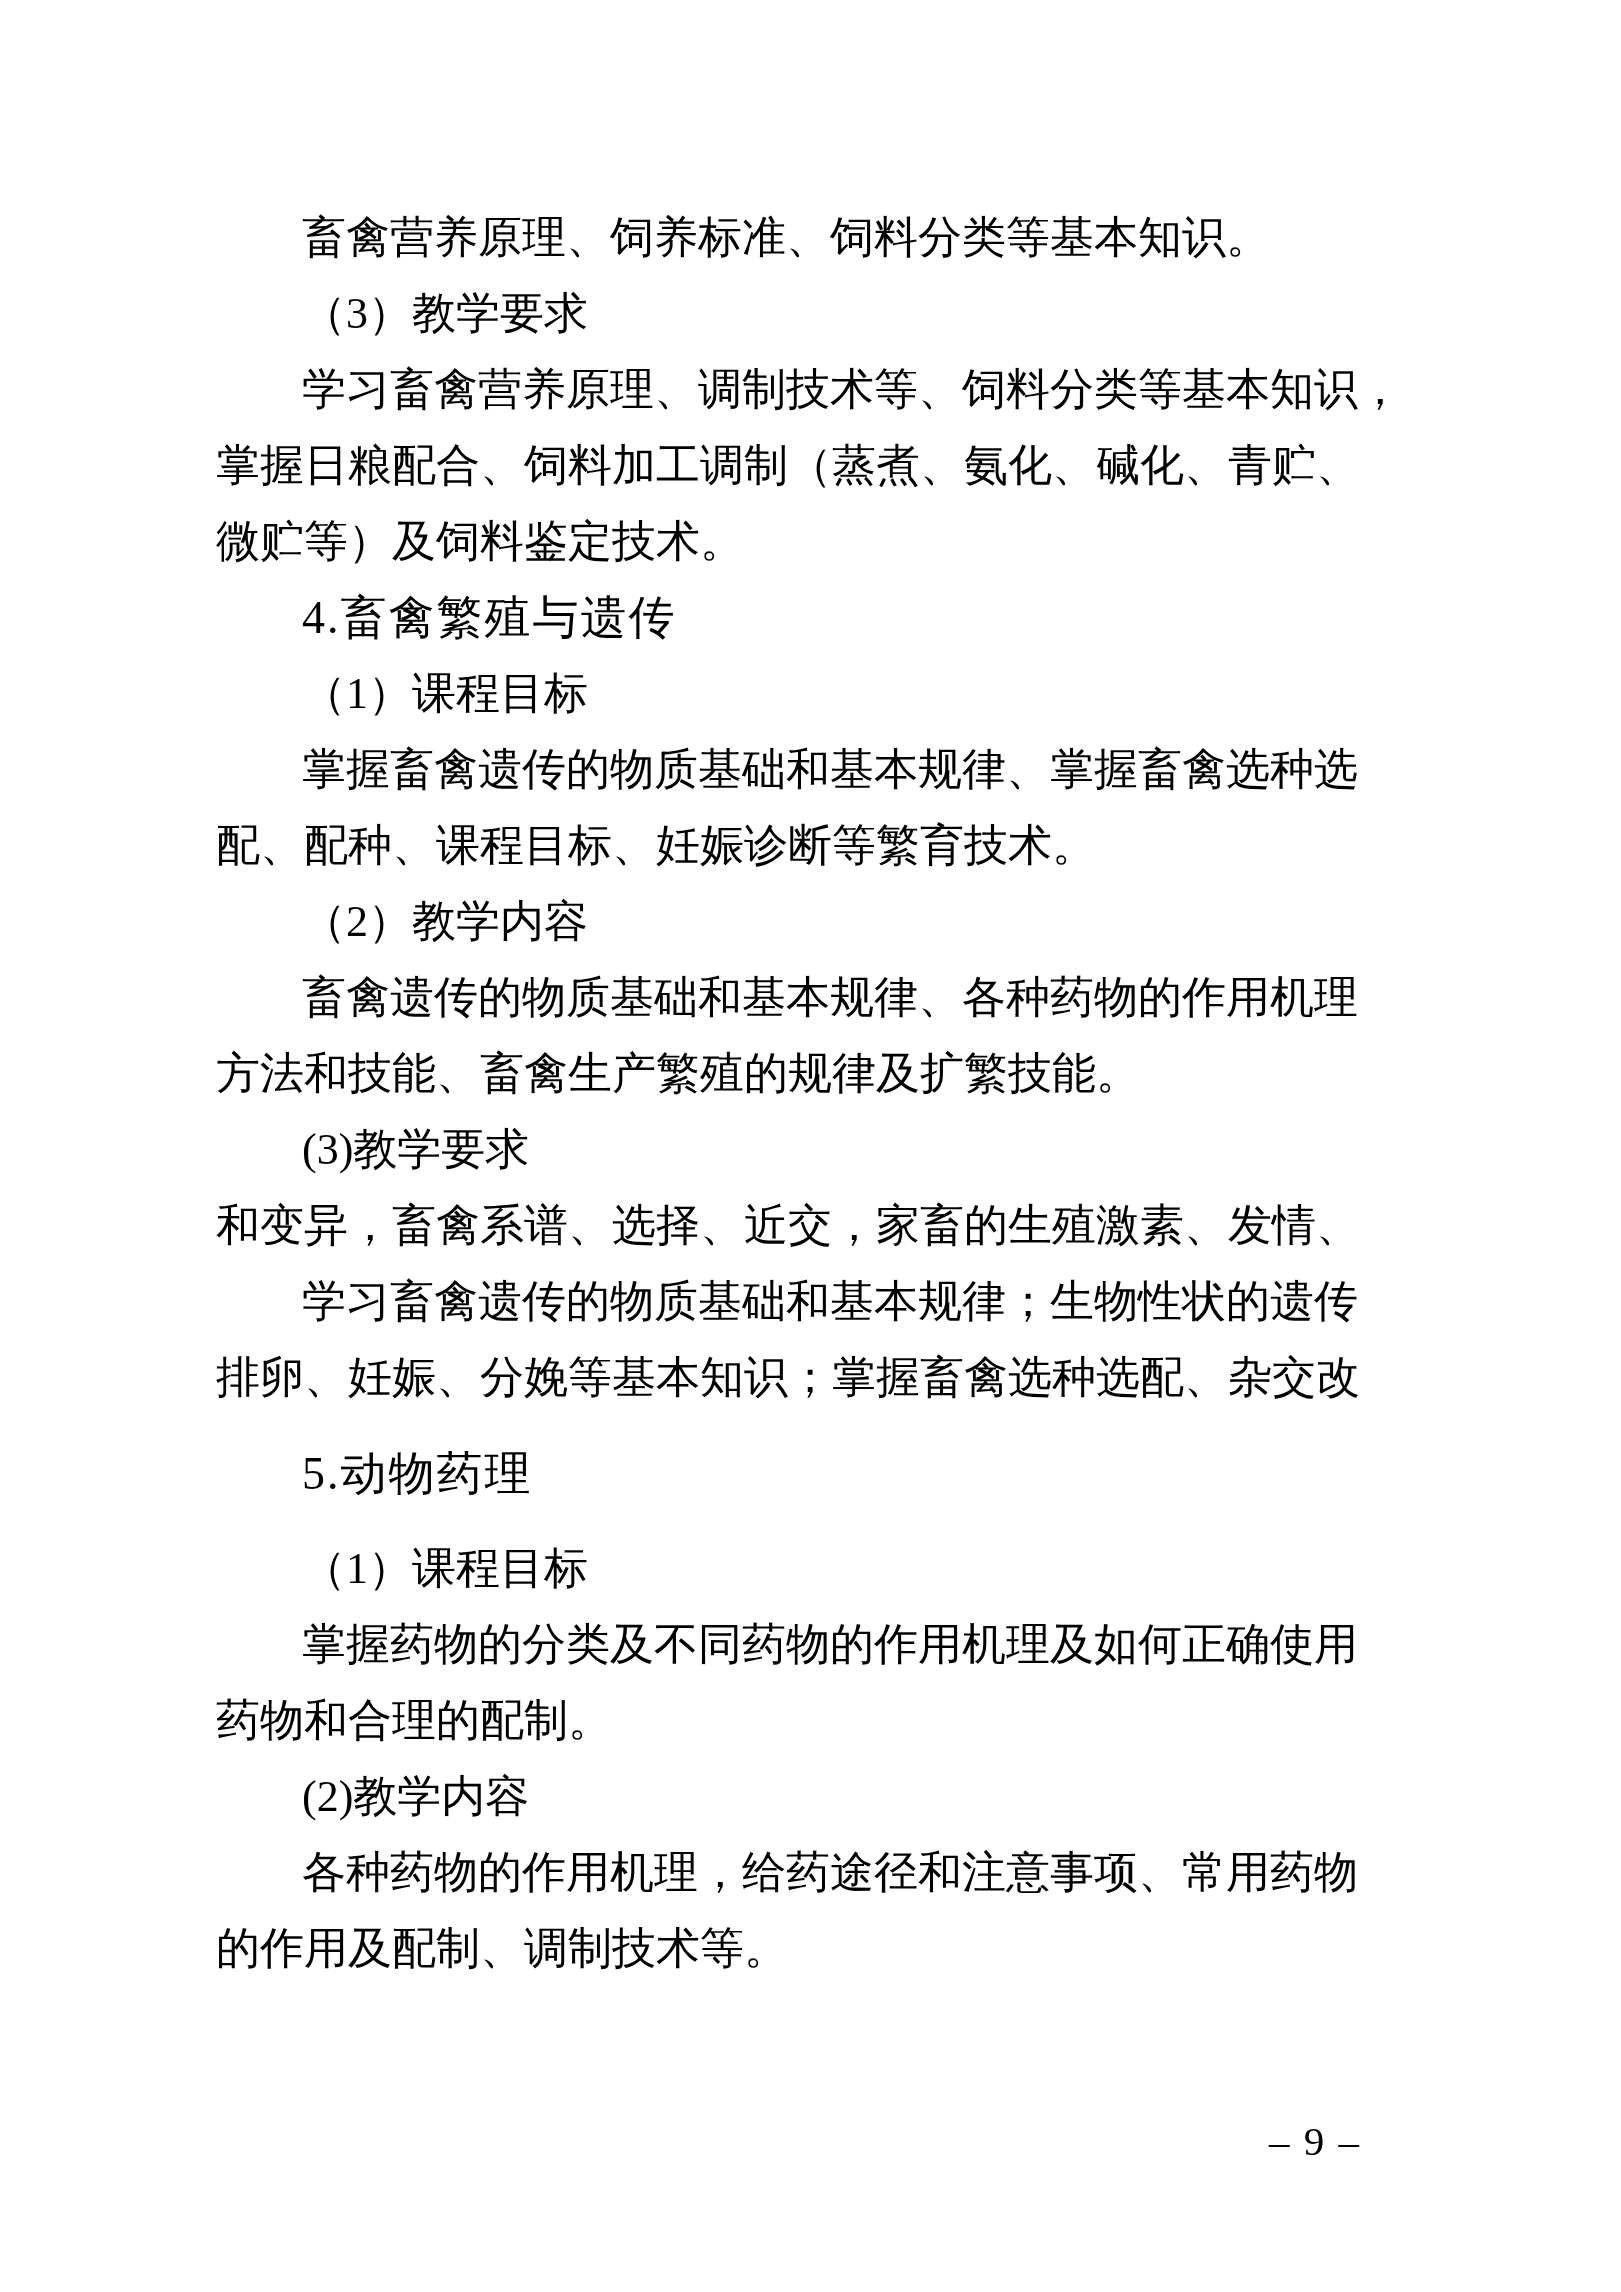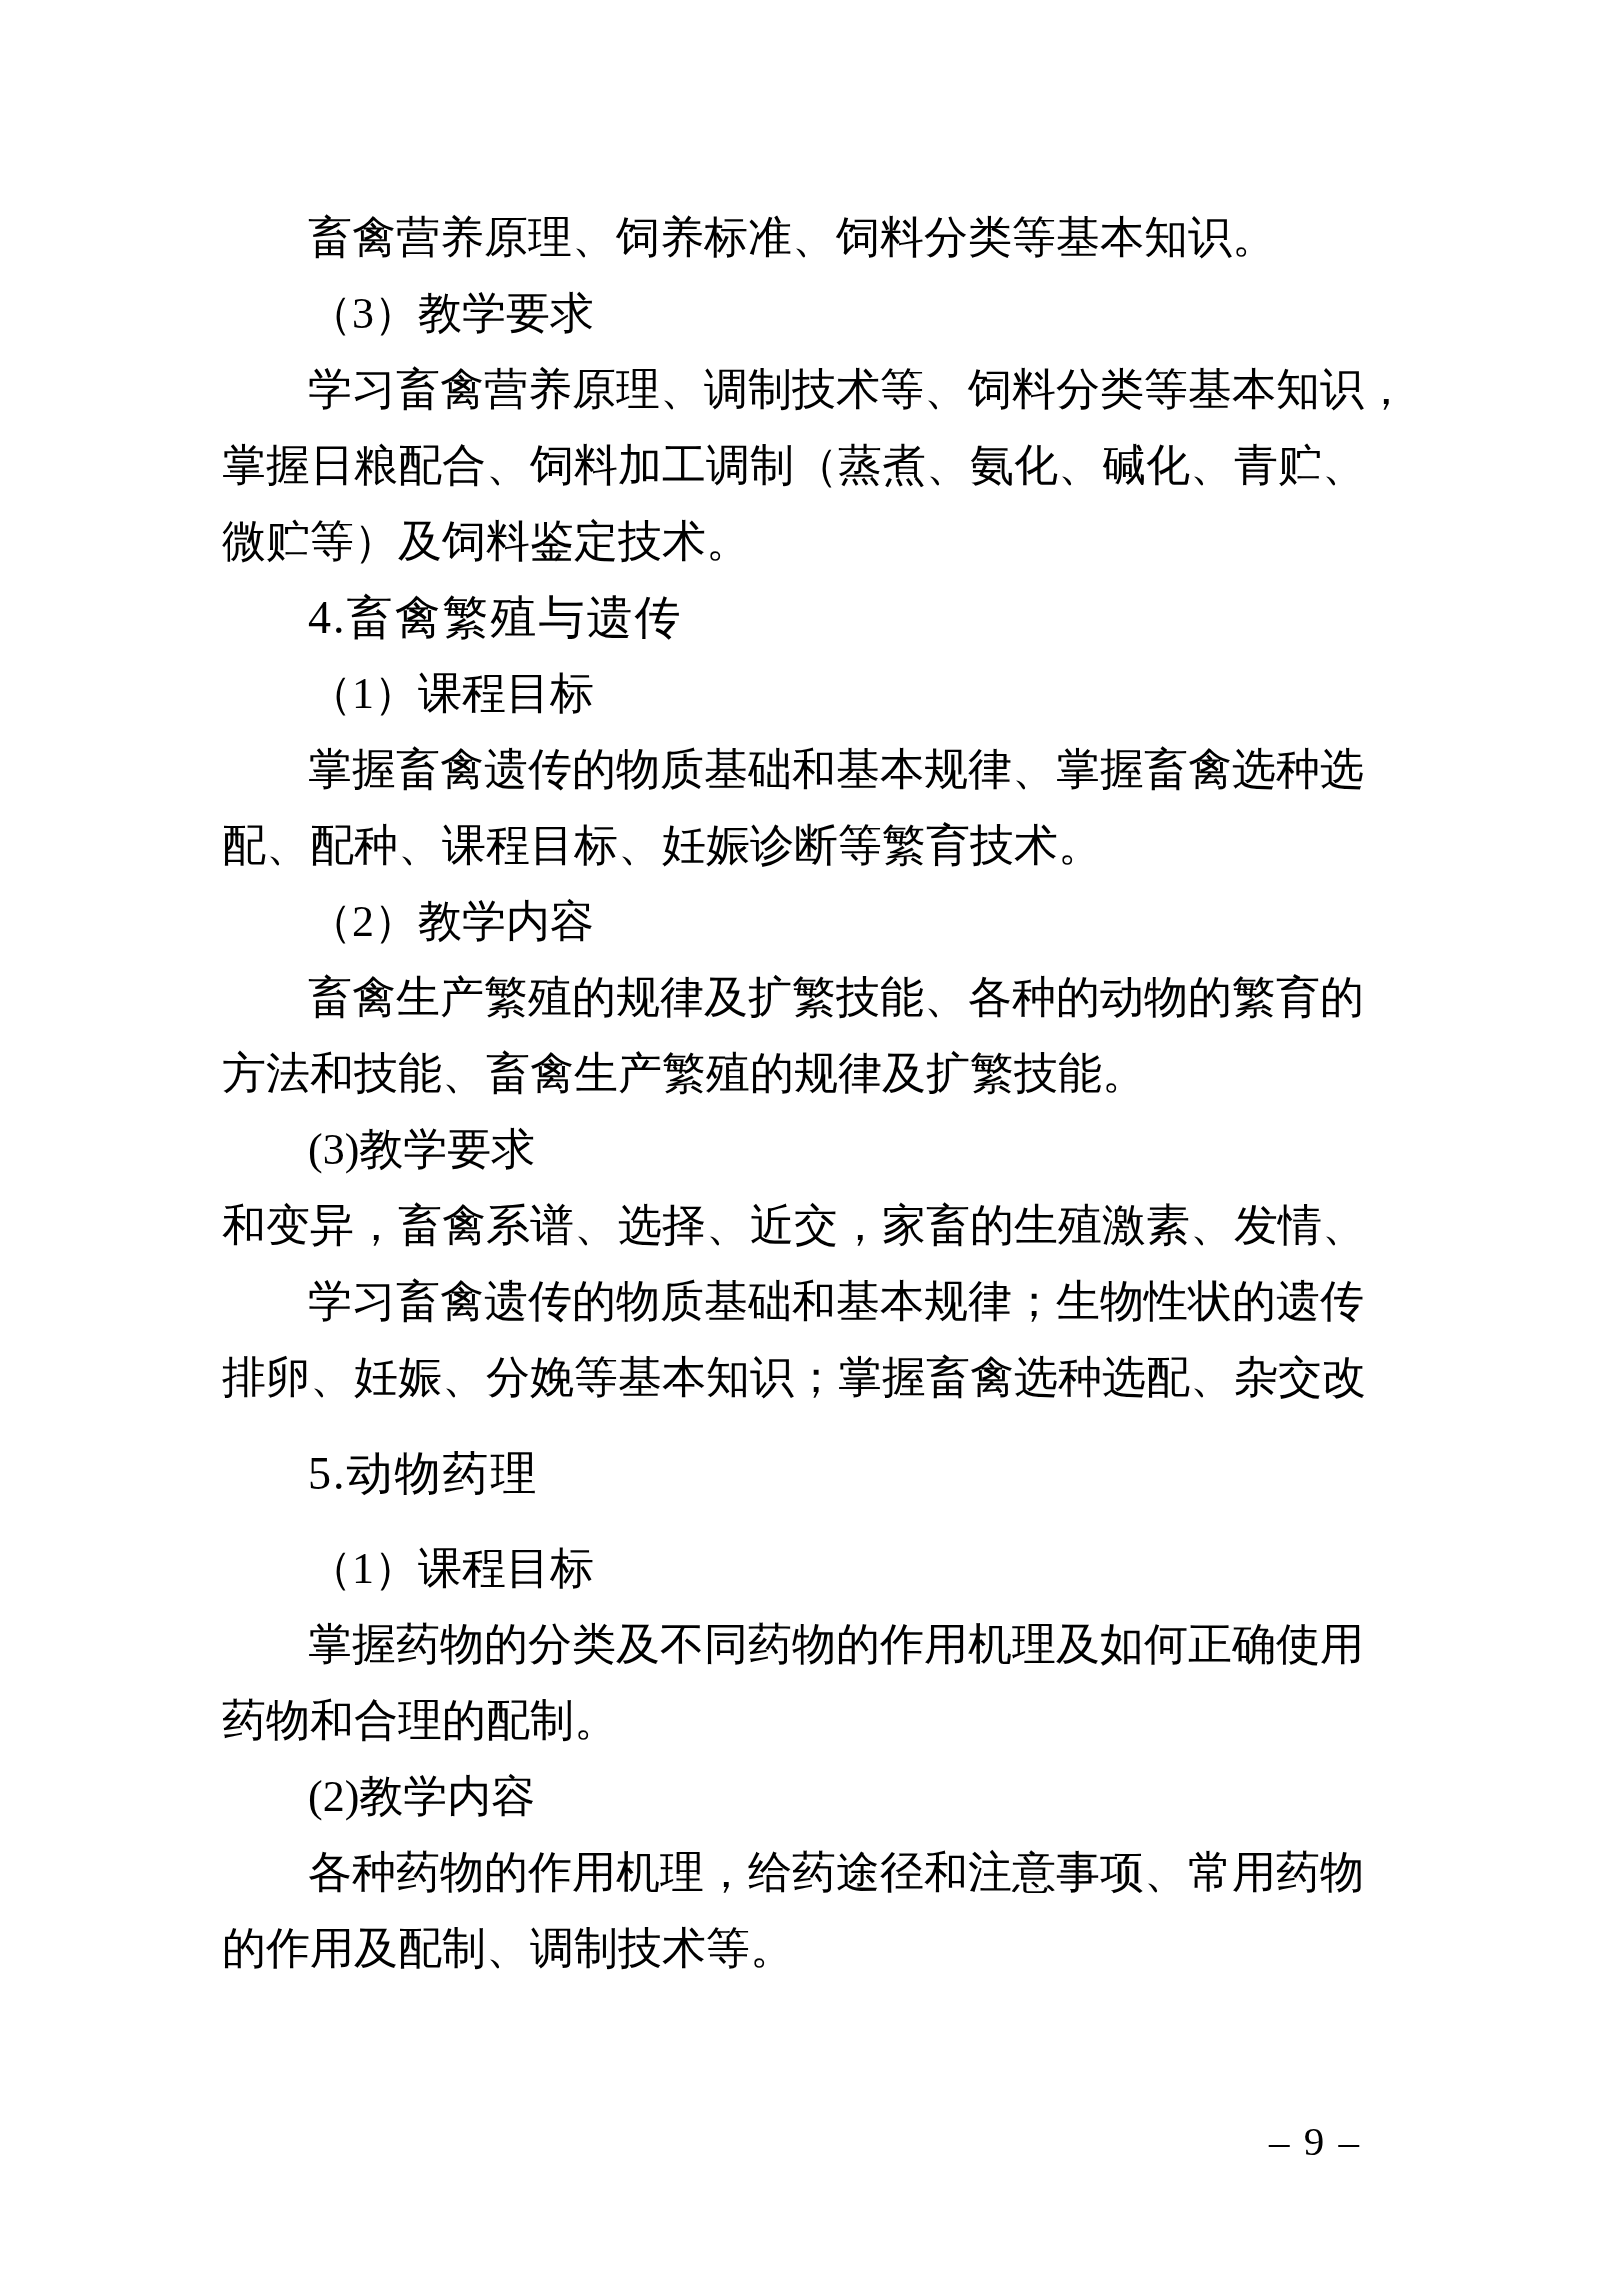--- a/index.html
+++ b/index.html
@@ -12,21 +12,21 @@
     width: 1621px;
     height: 2293px;
     background: #ffffff;
     color: #000000;
     font-family: "Liberation Serif", "DejaVu Serif", serif;
     overflow: hidden;
   }
   .content {
     position: absolute;
     top: 200px;
-    left: 222px;
+    left: 216px;
     width: 1274px;
   }
   .line {
     font-size: 44px;
     line-height: 76px;
     height: 76px;
     white-space: nowrap;
     letter-spacing: 0px;
     color: #000000;
   }
@@ -60,21 +60,21 @@
       <div class="line indent">畜禽营养原理、饲养标准、饲料分类等基本知识。</div>
       <div class="line indent">（3）教学要求</div>
       <div class="line indent">学习畜禽营养原理、调制技术等、饲料分类等基本知识，</div>
       <div class="line">掌握日粮配合、饲料加工调制（蒸煮、氨化、碱化、青贮、</div>
       <div class="line">微贮等）及饲料鉴定技术。</div>
       <div class="line indent heading">4.畜禽繁殖与遗传</div>
       <div class="line indent">（1）课程目标</div>
       <div class="line indent">掌握畜禽遗传的物质基础和基本规律、掌握畜禽选种选</div>
       <div class="line">配、配种、课程目标、妊娠诊断等繁育技术。</div>
       <div class="line indent">（2）教学内容</div>
-      <div class="line indent">畜禽生产繁殖的规律及扩繁技能、各种的动物的繁育的</div>
+      <div class="line indent">畜禽遗传的物质基础和基本规律、各种药物的作用机理</div>
       <div class="line">方法和技能、畜禽生产繁殖的规律及扩繁技能。</div>
       <div class="line indent">(3)教学要求</div>
       <div class="line">和变异，畜禽系谱、选择、近交，家畜的生殖激素、发情、</div>
       <div class="line indent">学习畜禽遗传的物质基础和基本规律；生物性状的遗传</div>
       <div class="line">排卵、妊娠、分娩等基本知识；掌握畜禽选种选配、杂交改</div>
       <div class="line indent heading spaced">5.动物药理</div>
       <div class="line indent">（1）课程目标</div>
       <div class="line indent">掌握药物的分类及不同药物的作用机理及如何正确使用</div>
       <div class="line">药物和合理的配制。</div>
       <div class="line indent">(2)教学内容</div>

